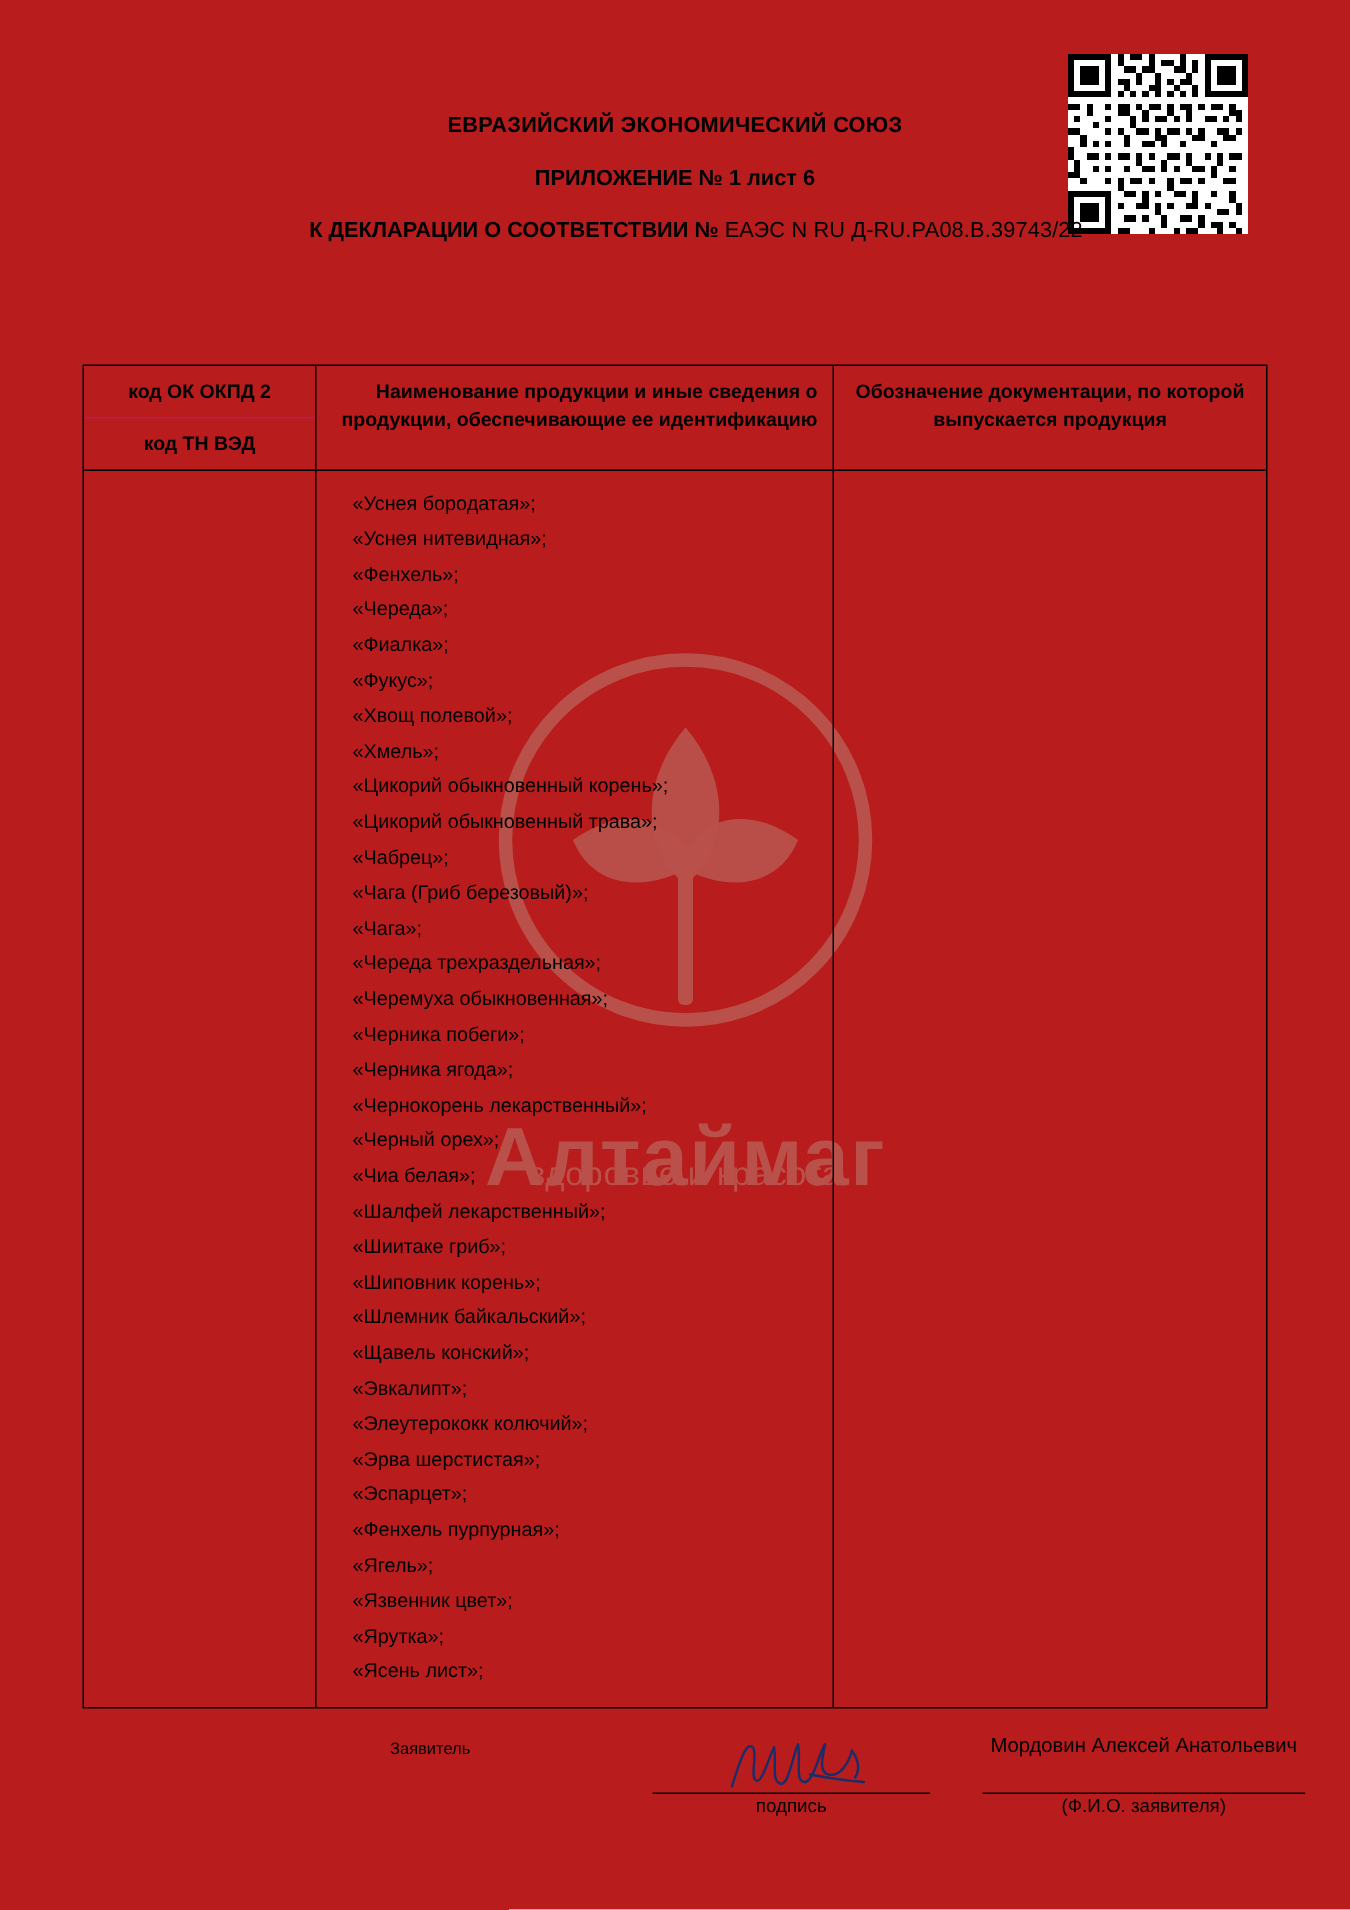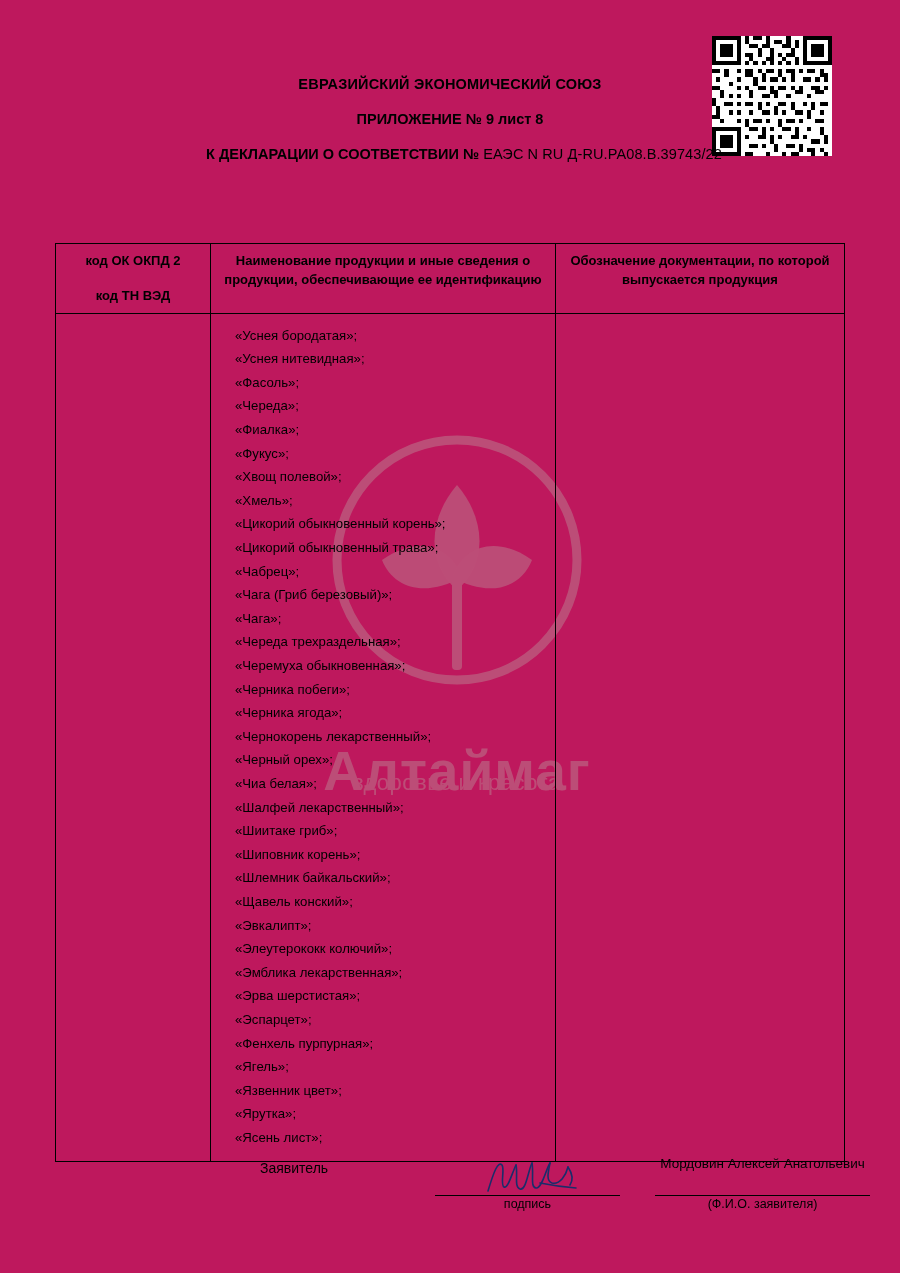--- a/index.html
+++ b/index.html
@@ -13,21 +13,21 @@
     position: relative;
     font-family: "Liberation Sans", sans-serif;
     color: #000000;
     overflow: hidden;
   }
 
   .page {
     position: relative;
     width: 900px;
     height: 1273px;
-    background: #be185d;
+    background: #b91c1c;
   }
 
   
   .qr {
     position: absolute;
     top: 36px;
     left: 712px;
     width: 120px;
     height: 120px;
   }
@@ -91,21 +91,21 @@
   }
   .hcell {
     font-size: 13px;
     font-weight: bold;
     text-align: center;
     line-height: 1.45;
     padding: 7px 6px;
   }
   .col1 .hcell.top { border-bottom: 1px solid #be185d; padding: 8px 4px 7px; }
   .col1 .hcell.bot { padding: 8px 4px 7px; }
-  .col2 .hcell { padding: 8px 10px 9px; }
+  .col2 .hcell { padding: 8px 10px 9px; text-align: right; }
   .col3 .hcell { padding: 8px 14px 9px; }
 
   .tbl-body { display: flex; min-height: 810px; }
   .tbl-body .col1 { min-height: 810px; }
   .tbl-body .col2 { min-height: 810px; padding: 10px 0 12px 0; }
   .tbl-body .col3 { min-height: 810px; }
 
   .prod-list {
     list-style: none;
     margin: 0;
@@ -155,21 +155,21 @@
     position: absolute;
     top: 1155px;
     left: 55px;
     width: 790px;
     height: 70px;
   }
   .sign-label {
     position: absolute;
     top: 5px;
     left: 205px;
-    font-size: 14px;
+    font-size: 11px;
   }
   .sign-line-1 {
     position: absolute;
     top: 40px;
     left: 380px;
     width: 185px;
     border-bottom: 1px solid #000;
   }
   .sign-cap-1 {
     position: absolute;
@@ -368,21 +368,21 @@
         <rect x="17" y="28" width="1" height="1"></rect>
           <rect x="19" y="28" width="2" height="1"></rect>
         <rect x="24" y="28" width="1" height="1"></rect>
           <rect x="27" y="28" width="1" height="1"></rect>
       </g>
     </svg>
   </div>
 
   <div class="header">
     <div class="hdr-line1">ЕВРАЗИЙСКИЙ ЭКОНОМИЧЕСКИЙ СОЮЗ</div>
-    <div class="hdr-line2">ПРИЛОЖЕНИЕ № 9 лист 8</div>
+    <div class="hdr-line2">ПРИЛОЖЕНИЕ № 1 лист 6</div>
     <div class="hdr-line3">
       <span>К ДЕКЛАРАЦИИ О СООТВЕТСТВИИ №</span>
       <span class="num">ЕАЭС N RU Д-RU.РА08.В.39743/22</span>
     </div>
   </div>
 
   <div class="watermark">
     <svg width="470" height="300" viewBox="0 0 470 300">
       <g stroke="#b9c9b4" stroke-width="9" fill="none">
         <circle cx="235" cy="135" r="120"></circle>
@@ -410,21 +410,21 @@
       <div class="col3">
         <div class="hcell">Обозначение документации, по которой выпускается продукция</div>
       </div>
     </div>
     <div class="tbl-body">
       <div class="col1"></div>
       <div class="col2">
         <ul class="prod-list" id="product-list">
             <li>«Уснея бородатая»;</li>
             <li>«Уснея нитевидная»;</li>
-            <li>«Фасоль»;</li>
+            <li>«Фенхель»;</li>
             <li>«Череда»;</li>
             <li>«Фиалка»;</li>
             <li>«Фукус»;</li>
             <li>«Хвощ полевой»;</li>
             <li>«Хмель»;</li>
             <li>«Цикорий обыкновенный корень»;</li>
             <li>«Цикорий обыкновенный трава»;</li>
             <li>«Чабрец»;</li>
             <li>«Чага (Гриб березовый)»;</li>
             <li>«Чага»;</li>
@@ -435,21 +435,20 @@
             <li>«Чернокорень лекарственный»;</li>
             <li>«Черный орех»;</li>
             <li>«Чиа белая»;</li>
             <li>«Шалфей лекарственный»;</li>
             <li>«Шиитаке гриб»;</li>
             <li>«Шиповник корень»;</li>
             <li>«Шлемник байкальский»;</li>
             <li>«Щавель конский»;</li>
             <li>«Эвкалипт»;</li>
             <li>«Элеутерококк колючий»;</li>
-            <li>«Эмблика лекарственная»;</li>
             <li>«Эрва шерстистая»;</li>
             <li>«Эспарцет»;</li>
             <li>«Фенхель пурпурная»;</li>
             <li>«Ягель»;</li>
             <li>«Язвенник цвет»;</li>
             <li>«Ярутка»;</li>
             <li>«Ясень лист»;</li>
           </ul>
       </div>
       <div class="col3"></div>

